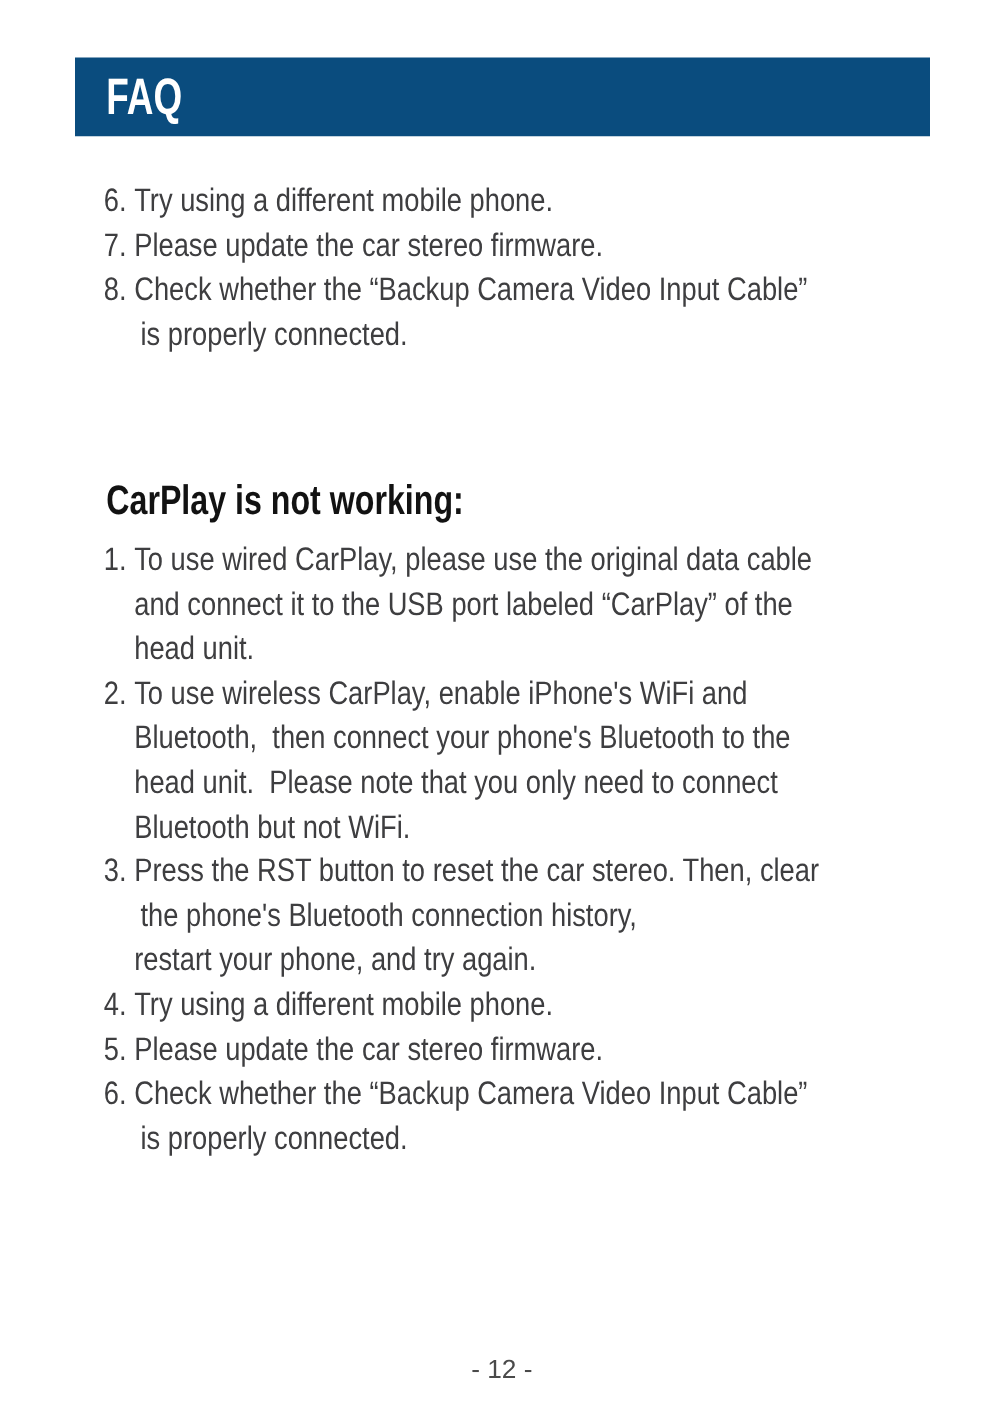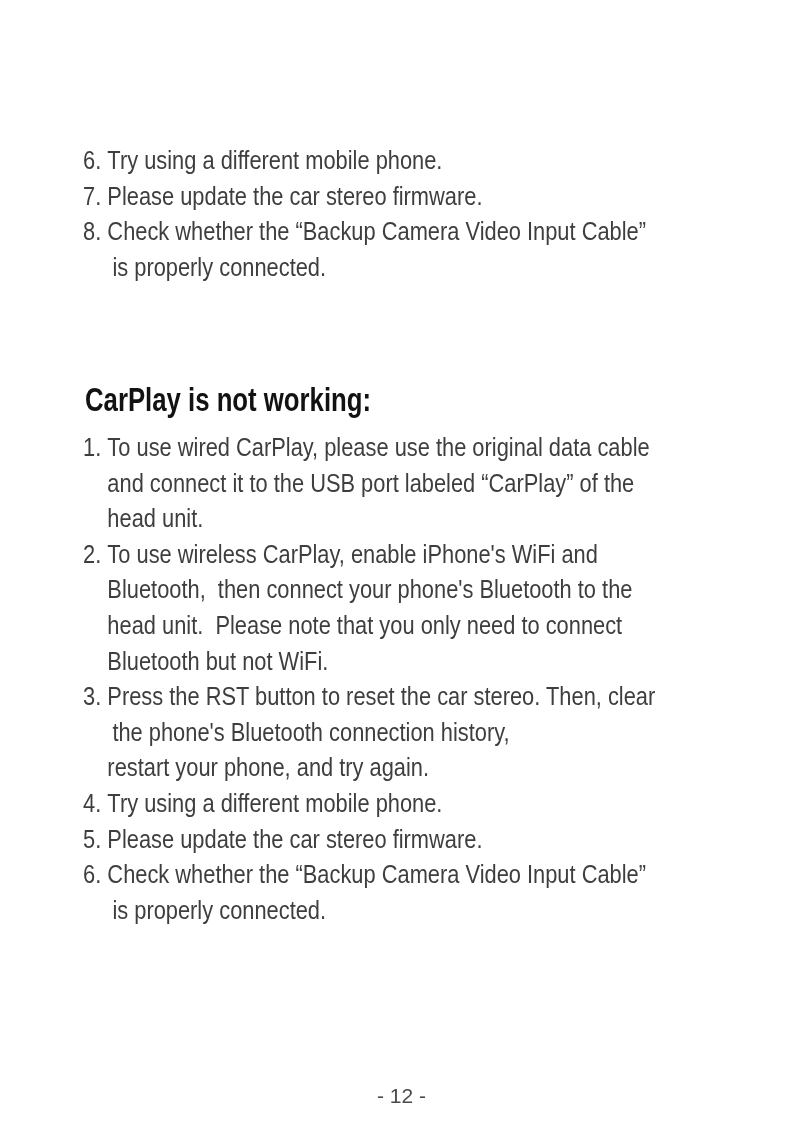--- a/index.html
+++ b/index.html
@@ -71,20 +71,23 @@
     line-height: 24px;
     color: #4a4a4a;
     white-space: pre;
   }
 </style>
 </head>
 <body>
 
 <div class="page">
 
+  <div class="header-bar">
+    <span class="header-title">FAQ</span>
+  </div>
 
   <div class="list list-top">
     <div class="line">
       <span class="marker">6.</span>
       <span class="text">Try using a different mobile phone.</span>
     </div>
     <div class="line">
       <span class="marker">7.</span>
       <span class="text">Please update the car stereo firmware.</span>
     </div>

